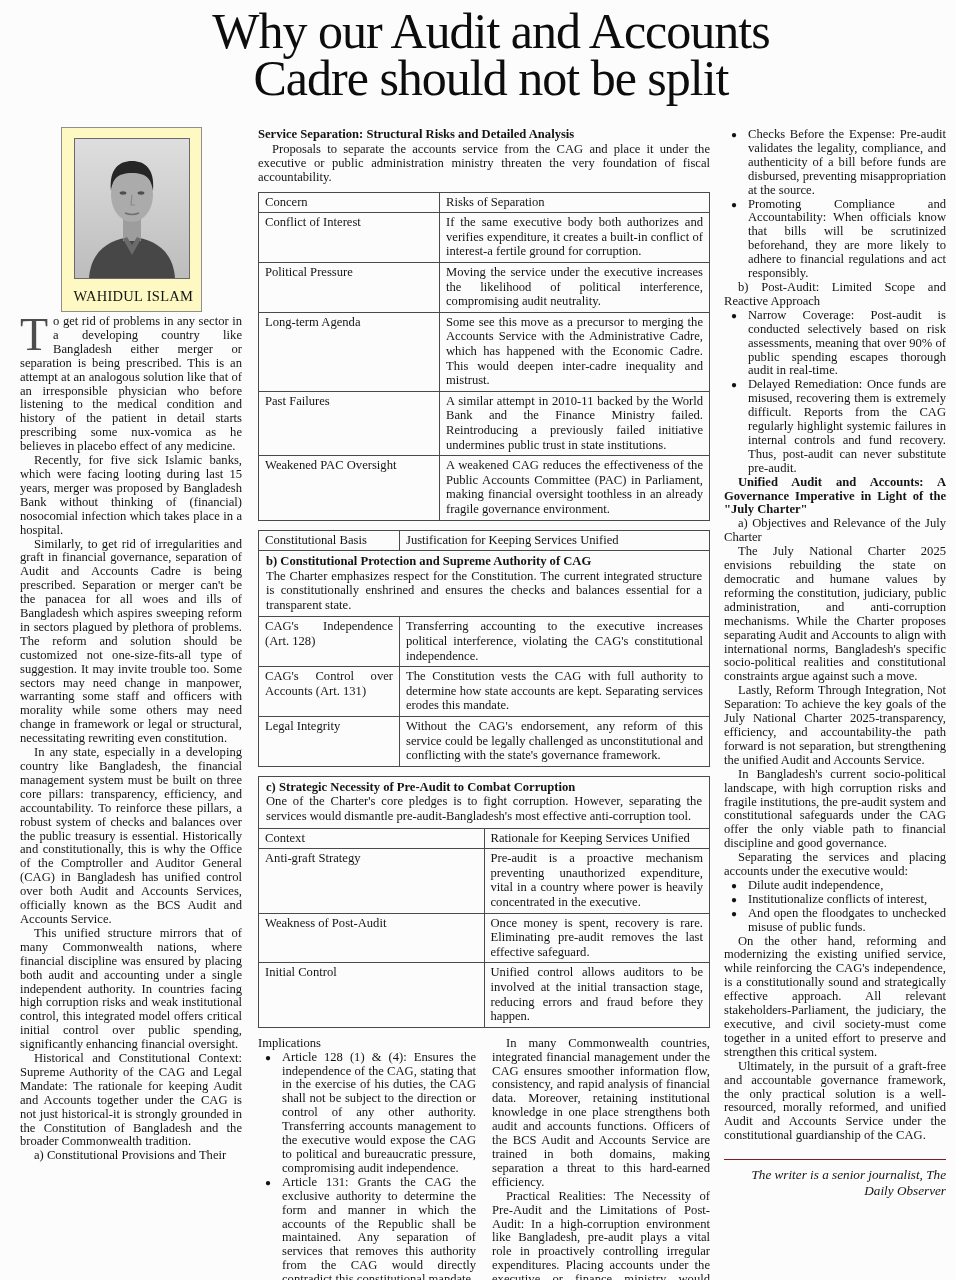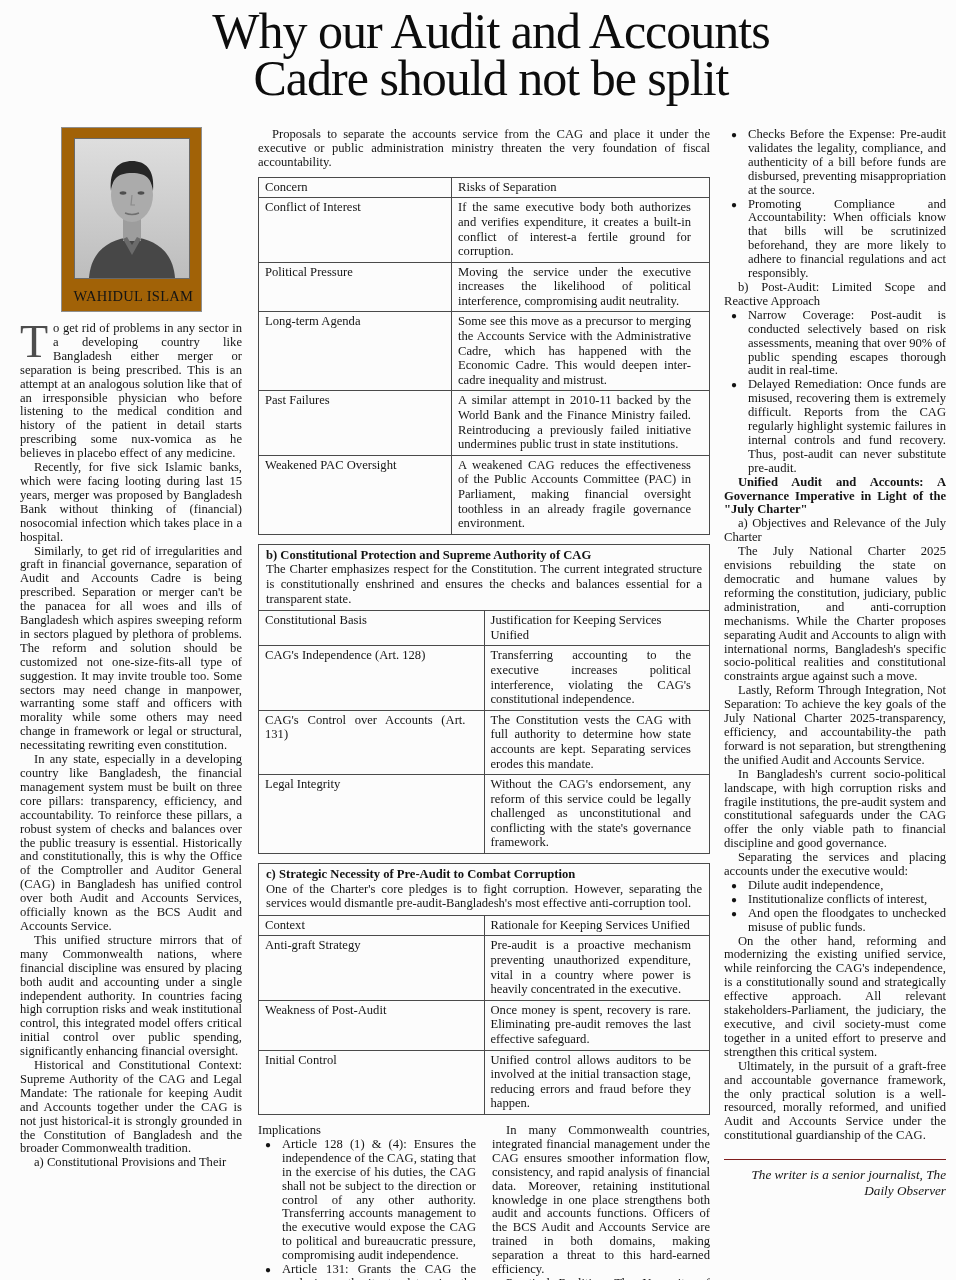--- a/index.html
+++ b/index.html
@@ -6,28 +6,28 @@
   .page{position:relative;width:956px;height:1280px;background:#fcfcfc;overflow:hidden;
         font-family:"Liberation Serif", serif;color:#141414;}
   .title{position:absolute;top:8px;left:13px;width:956px;text-align:center;
          font-size:50px;line-height:47px;font-weight:normal;letter-spacing:-1px;margin:0;color:#0d0d0d;}
   .col{position:absolute;top:127px;}
   .col-left{left:20px;width:222px;}
   .col-mid{left:258px;width:452px;top:128px;}
   .col-right{left:724px;width:222px;top:128px;}
   p{margin:0;text-align:justify;font-size:12.6px;line-height:13.9px;text-indent:14px;}
   p.noindent{text-indent:0;}
-  .photo-box{width:141px;margin:0 auto 10px auto;border:1px solid #8f8f8f;background:#a16207;
+  .photo-box{width:141px;margin:0 auto 3px auto;border:1px solid #8f8f8f;background:#fef9c3;
              padding:10px 20px 7px 12px;box-sizing:border-box;text-align:center;}
   .photo-box svg{display:block;width:114px;height:139px;border:1px solid #6a6a6a;}
   .photo-caption{font-size:14.5px;line-height:16px;margin-top:9px;letter-spacing:.3px;white-space:nowrap;}
   .dropcap{float:left;font-size:46px;line-height:37px;padding:1px 5px 0 0;color:#4d4d4d;}
   .mid-head{font-weight:bold;text-indent:10px;margin-bottom:1px;}
   table{border-collapse:collapse;width:100%;margin:7px 0 9px 0;table-layout:fixed;}
-  td{border:1px solid #4a4a4a;padding:2px 18px 3px 6px;vertical-align:top;
+  td{border:1px solid #4a4a4a;padding:2px 6px 3px 6px;vertical-align:top;
      font-size:12.6px;line-height:14.6px;}
   td.term{width:168px;}
   .tbl-b td.term{width:128px;}
   .tbl-c td.term{width:150px;margin-top:16px;}
   td .just{text-align:justify;display:block;}
   .cap-cell{padding:3px 7px 4px 7px;}
   .cap-h{font-weight:bold;}
   .cap-t{text-align:justify;}
   .subcols{display:flex;gap:16px;margin-top:8px;}
   .subcol{flex:1;min-width:0;}
@@ -70,20 +70,21 @@
     <p class="noindent"><span class="dropcap">T</span><span>o get rid of problems in any sector in a developing country like Bangladesh either merger or separation is being prescribed. This is an attempt at an analogous solution like that of an irresponsible physician who before listening to the medical condition and history of the patient in detail starts prescribing some nux-vomica as he believes in placebo effect of any medicine.</span></p>
     <p>Recently, for five sick Islamic banks, which were facing looting during last 15 years, merger was proposed by Bangladesh Bank without thinking of (financial) nosocomial infection which takes place in a hospital.</p>
     <p>Similarly, to get rid of irregularities and graft in financial governance, separation of Audit and Accounts Cadre is being prescribed. Separation or merger can't be the panacea for all woes and ills of Bangladesh which aspires sweeping reform in sectors plagued by plethora of problems. The reform and solution should be customized not one-size-fits-all type of suggestion. It may invite trouble too. Some sectors may need change in manpower, warranting some staff and officers with morality while some others may need change in framework or legal or structural, necessitating rewriting even constitution.</p>
     <p>In any state, especially in a developing country like Bangladesh, the financial management system must be built on three core pillars: transparency, efficiency, and accountability. To reinforce these pillars, a robust system of checks and balances over the public treasury is essential. Historically and constitutionally, this is why the Office of the Comptroller and Auditor General (CAG) in Bangladesh has unified control over both Audit and Accounts Services, officially known as the BCS Audit and Accounts Service.</p>
     <p>This unified structure mirrors that of many Commonwealth nations, where financial discipline was ensured by placing both audit and accounting under a single independent authority. In countries facing high corruption risks and weak institutional control, this integrated model offers critical initial control over public spending, significantly enhancing financial oversight.</p>
     <p>Historical and Constitutional Context: Supreme Authority of the CAG and Legal Mandate: The rationale for keeping Audit and Accounts together under the CAG is not just historical-it is strongly grounded in the Constitution of Bangladesh and the broader Commonwealth tradition.</p>
     <p>a) Constitutional Provisions and Their</p>
   </div>
 
   <div class="col col-mid">
+    <p class="mid-head noindent">Service Separation: Structural Risks and Detailed Analysis</p>
     <p>Proposals to separate the accounts service from the CAG and place it under the executive or public administration ministry threaten the very foundation of fiscal accountability.</p>
 
     <table class="tbl-a">
       <tbody>
         <tr>
           <td class="term">Concern</td>
           <td>Risks of Separation</td>
         </tr>
         <tr>
           <td class="term">Conflict of Interest</td>
@@ -113,29 +114,29 @@
           <td class="term">Weakened PAC Oversight</td>
           <td>
               <span class="just">A weakened CAG reduces the effectiveness of the Public Accounts Committee (PAC) in Parliament, making financial oversight toothless in an already fragile governance environment.</span>
             </td>
         </tr>
       </tbody>
     </table>
 
     <table class="tbl-b">
       <tbody>
+        <tr>
+          <td class="term">Constitutional Basis</td>
+          <td>Justification for Keeping Services Unified</td>
+        </tr>
         <tr>
           <td colspan="2" class="cap-cell">
             <div class="cap-h">b) Constitutional Protection and Supreme Authority of CAG</div>
             <div class="cap-t">The Charter emphasizes respect for the Constitution. The current integrated structure is constitutionally enshrined and ensures the checks and balances essential for a transparent state.</div>
           </td>
-        </tr>
-        <tr>
-          <td class="term">Constitutional Basis</td>
-          <td>Justification for Keeping Services Unified</td>
         </tr>
         <tr>
           <td class="term">
               <span class="just">CAG's Independence (Art. 128)</span>
             </td>
           <td>
               <span class="just">Transferring accounting to the executive increases political interference, violating the CAG's constitutional independence.</span>
             </td>
         </tr>
         <tr>

